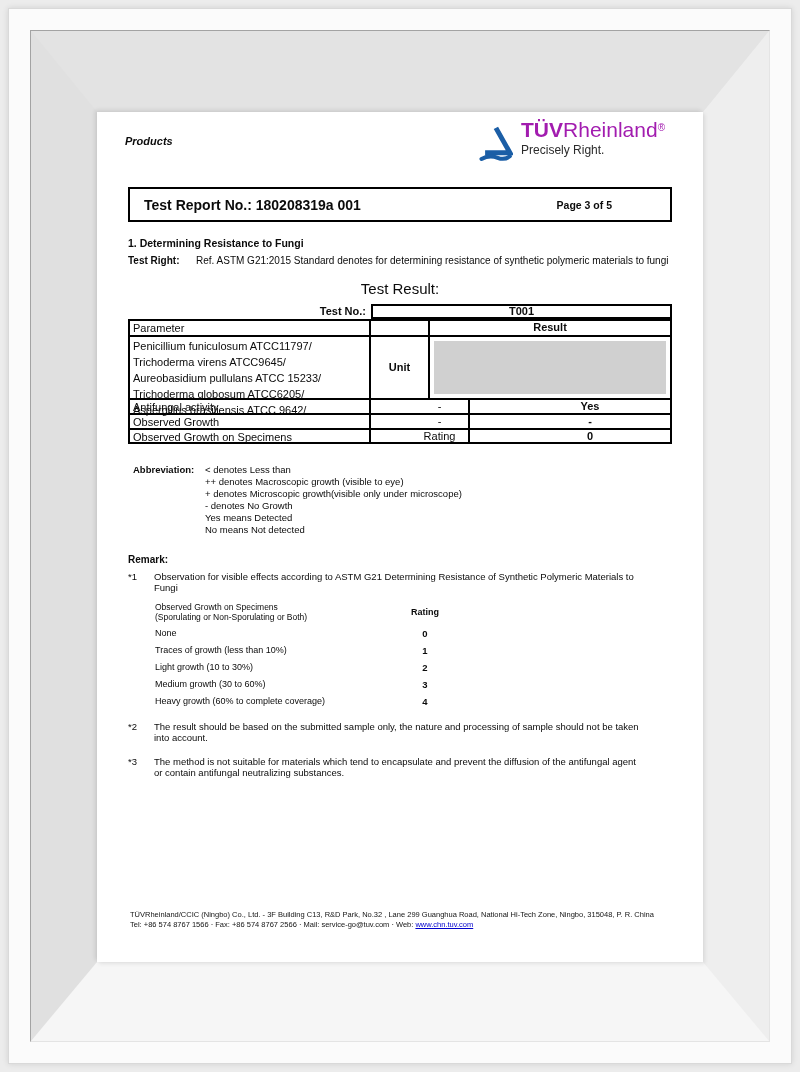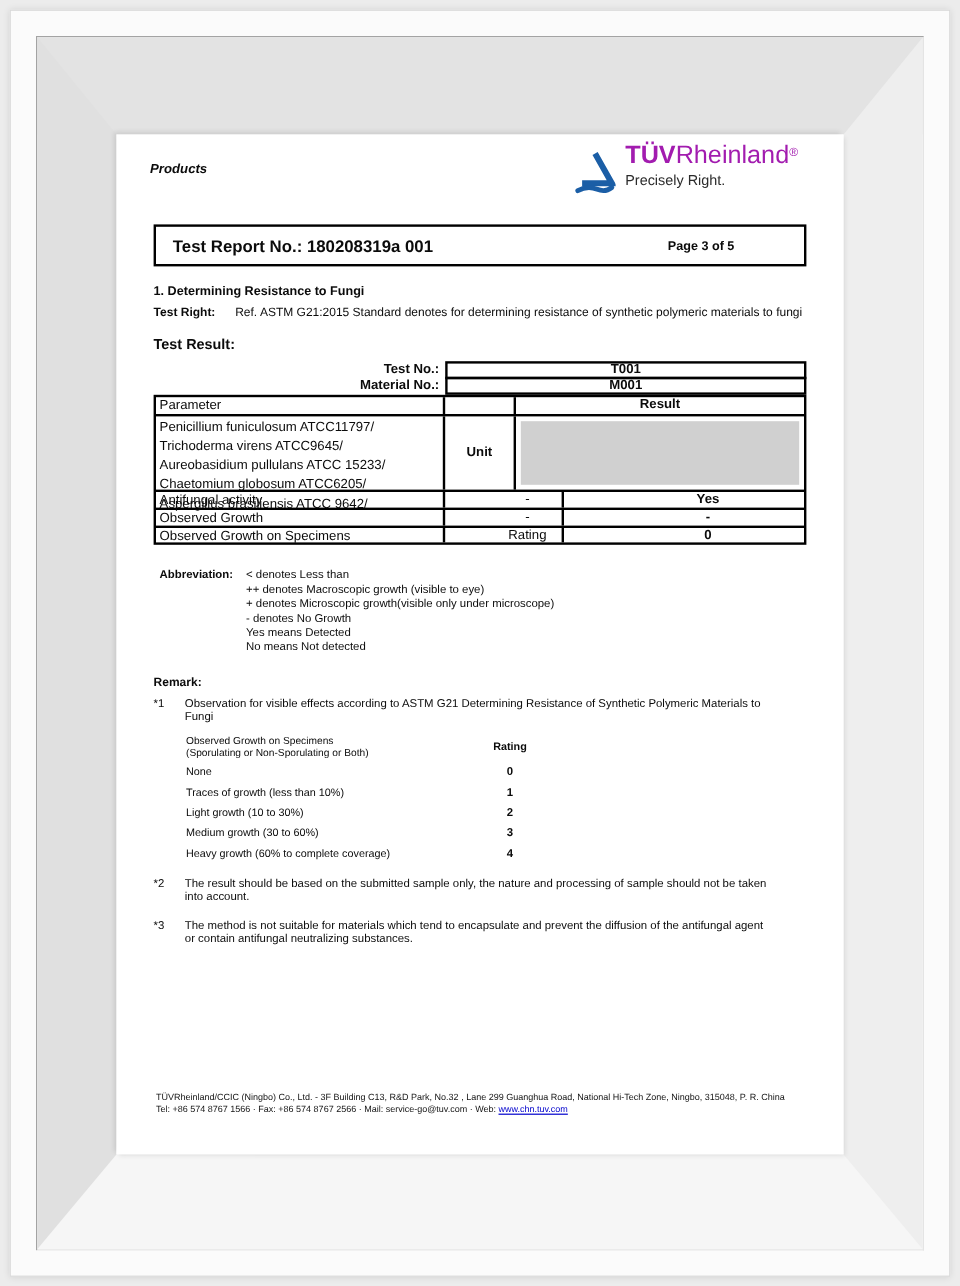--- a/index.html
+++ b/index.html
@@ -58,21 +58,21 @@
   }
   .report-title { font-size:14px; font-weight:bold; }
   .report-page { font-size:10.5px; font-weight:bold; }
 
   
   .section { margin:15px 31px 0 31px; }
   .sec-heading { font-size:10.5px; font-weight:bold; }
   .method-row { display:flex; margin-top:6px; }
   .method-label { font-size:10px; font-weight:bold; width:68px; flex:none; }
   .method-text { font-size:10px; width:478px; line-height:11.5px; }
-  .result-label { margin-top:13px; font-size:12px; font-weight:bold; }
+  .result-label { margin-top:13px; font-size:15px; font-weight:normal;text-align:center; }
 
   
   .result-table { margin:7px 31px 0 31px; font-size:11px; }
   .tr-top { display:flex; height:15px; }
   .tr-top + .tr-top { margin-top:-2px; }
   .tl-label { width:243px; flex:none; text-align:right; padding-right:5px; font-weight:bold; line-height:14px; }
   .tl-value { flex:1; border:2px solid #000; text-align:center; font-weight:bold; line-height:11px; }
   .main-box { border:2px solid #000; margin-top:0; }
   .trow { display:flex; }
   .trow + .trow { border-top:2px solid #000; }
@@ -152,36 +152,32 @@
       <span class="method-text">Ref. ASTM G21:2015 Standard denotes for determining resistance of synthetic polymeric materials to fungi</span>
     </div>
     <div class="result-label">Test Result:</div>
   </div>
 
   <div class="result-table">
     <div class="tr-top">
       <span class="tl-label">Test No.:</span>
       <span class="tl-value">T001</span>
     </div>
-    <div class="tr-top">
-      <span class="tl-label">Material No.:</span>
-      <span class="tl-value">M001</span>
-    </div>
     <div class="main-box">
       <div class="trow hdr-row">
         <div class="c1">Parameter</div>
         <div class="c2"></div>
         <div class="c3">Result</div>
       </div>
       <div class="trow organisms-row">
         <div class="c1">
           <div class="organism">Penicillium funiculosum ATCC11797/</div>
           <div class="organism">Trichoderma virens ATCC9645/</div>
           <div class="organism">Aureobasidium pullulans ATCC 15233/</div>
-          <div class="organism">Chaetomium globosum ATCC6205/</div>
+          <div class="organism">Trichoderma globosum ATCC6205/</div>
           <div class="organism">Aspergillus brasiliensis ATCC 9642/</div>
         </div>
         <div class="c2 unit-cell">Unit</div>
         <div class="c3">
           <div class="gray-box"></div>
         </div>
       </div>
       <div class="trow data-row">
         <div class="c1">Antifungal activity</div>
         <div class="c2">-</div>

